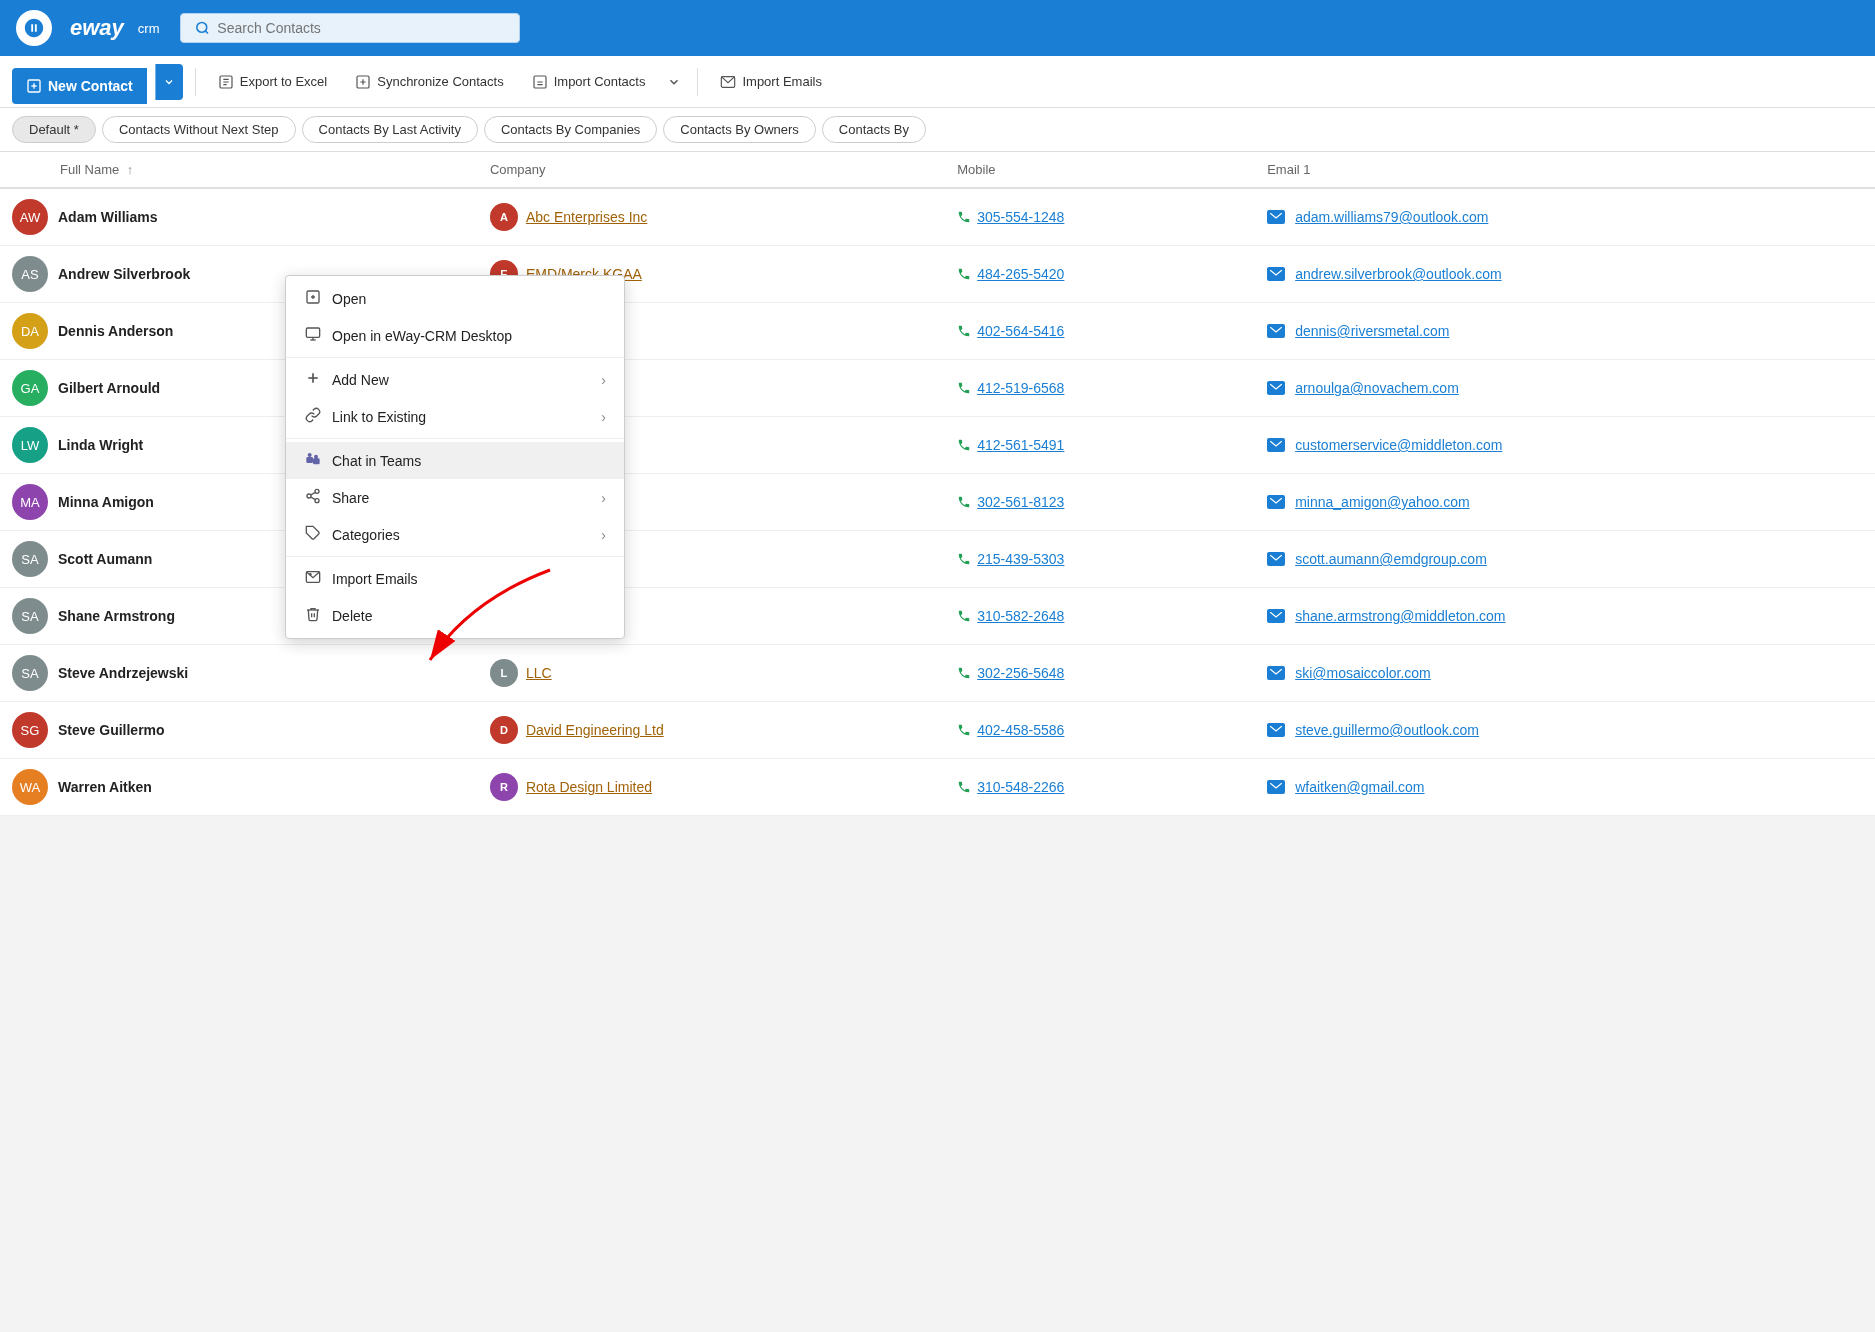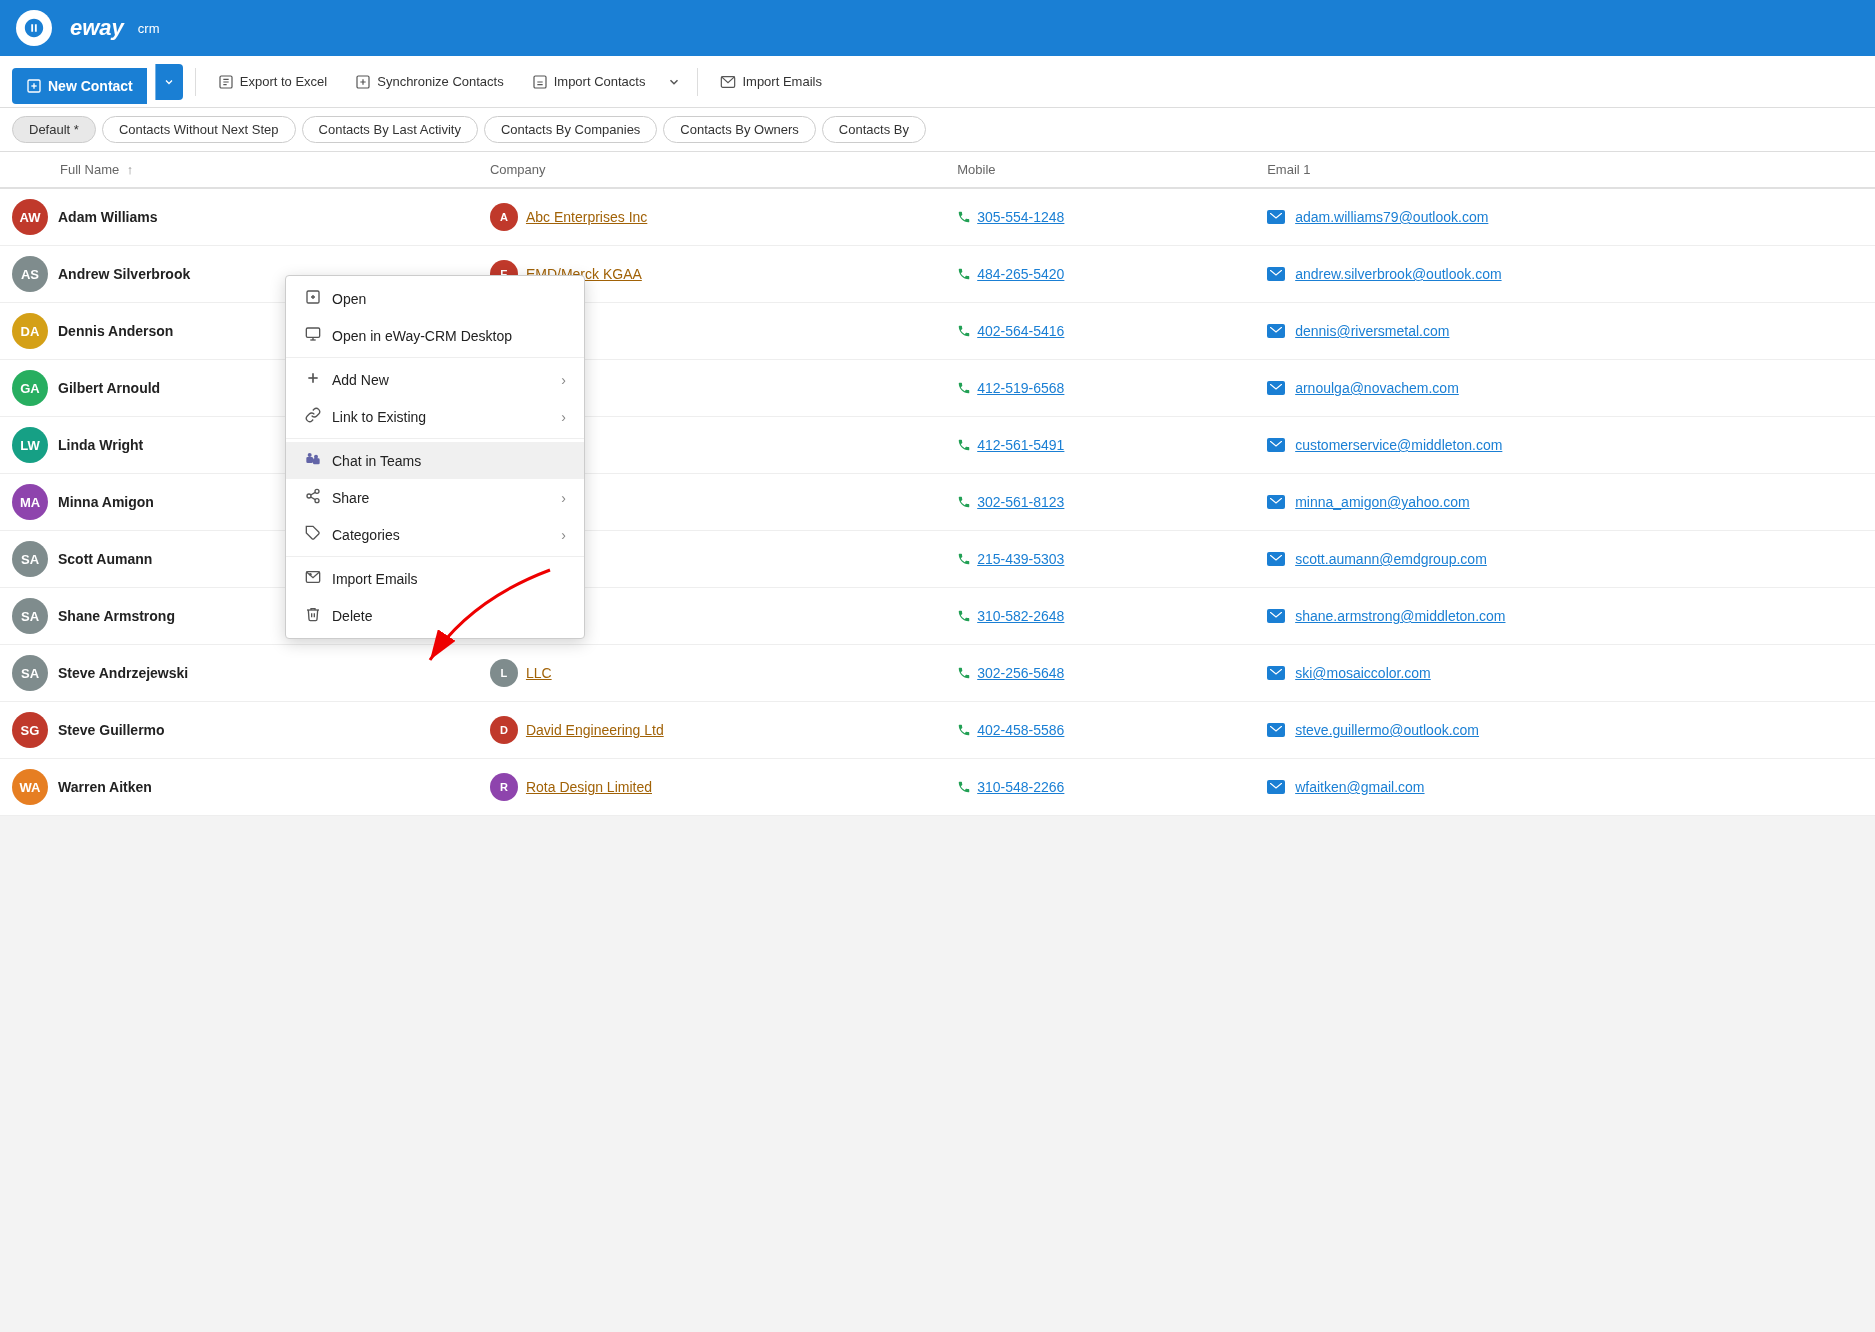--- a/index.html
+++ b/index.html
@@ -142,21 +142,21 @@
     tbody td {
       padding: 10px 12px;
       vertical-align: middle;
       font-size: 14px;
     }
 
     .avatar {
       width: 36px; height: 36px;
       border-radius: 50%;
       display: flex; align-items: center; justify-content: center;
-      font-size: 13px; font-weight: 700; color: white;
+      font-size: 13px; font-weight: 400; color: white;
       flex-shrink: 0;
     }
     .name-cell {
       display: flex; align-items: center; gap: 10px;
     }
     .contact-name { font-weight: 700; font-size: 14px; }
     .company-cell {
       display: flex; align-items: center; gap: 8px;
     }
     .company-icon {
@@ -182,21 +182,21 @@
       width: 18px; height: 14px;
       background: #1a7fd4;
       border-radius: 2px;
       display: flex; align-items: center; justify-content: center;
       flex-shrink: 0;
     }
     .context-menu {
       position: absolute;
       top: 275px;
       left: 285px;
-      width: 300px;
+      width: 340px;
       background: white;
       border: 1px solid #ccc;
       border-radius: 4px;
       box-shadow: 0 4px 16px rgba(0,0,0,0.18);
       z-index: 200;
       padding: 4px 0;
     }
     .ctx-item {
       display: flex; align-items: center; gap: 10px;
       padding: 9px 18px;
@@ -213,20 +213,27 @@
 
 <div class="header">
   <div class="logo">
     <div class="logo-icon">
       <svg viewBox="0 0 24 24" fill="#1a7fd4">
           <path d="M12 2C6.48 2 2 6.48 2 12s4.48 10 10 10 10-4.48 10-10S17.52 2 12 2zm-1 14H9V8h2v8zm4 0h-2V8h2v8z"></path>
         </svg>
     </div>
     <span style="font-style:italic;">eway</span>
     <span style="font-size:13px;font-weight:400;margin-left:-4px;">crm</span>
+  </div>
+  <div class="search-bar">
+    <svg class="search-icon-svg" width="16" height="16" viewBox="0 0 24 24" fill="none" stroke="#1a7fd4" stroke-width="2.5">
+        <circle cx="11" cy="11" r="8"></circle>
+        <line x1="21" y1="21" x2="16.65" y2="16.65"></line>
+      </svg>
+    <input type="text" placeholder="Search Contacts" style="">
   </div>
 </div>
 
 <div class="toolbar">
   <button class="btn-new-contact">
     <svg width="16" height="16" viewBox="0 0 24 24" fill="white">
         <rect x="3" y="3" width="18" height="18" rx="2" fill="none" stroke="white" stroke-width="2"></rect>
         <line x1="8" y1="12" x2="16" y2="12" stroke="white" stroke-width="2"></line>
         <line x1="12" y1="8" x2="12" y2="16" stroke="white" stroke-width="2"></line>
       </svg>

